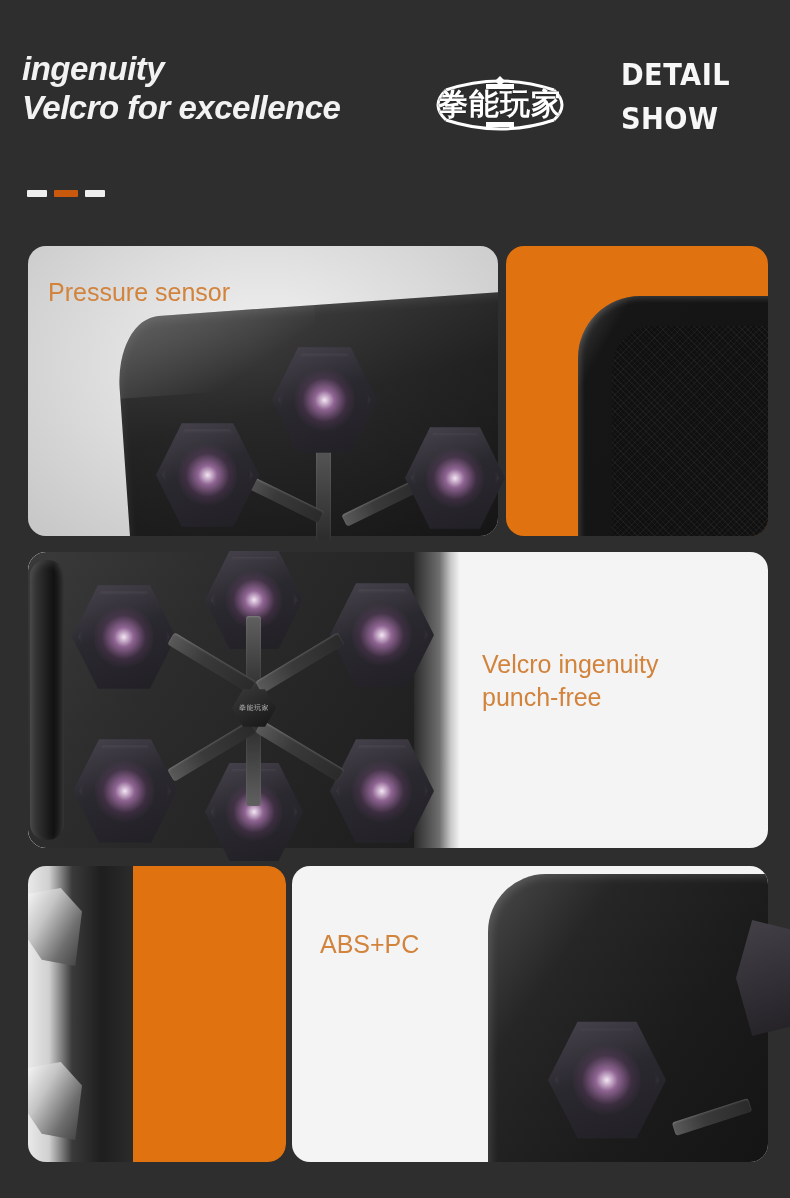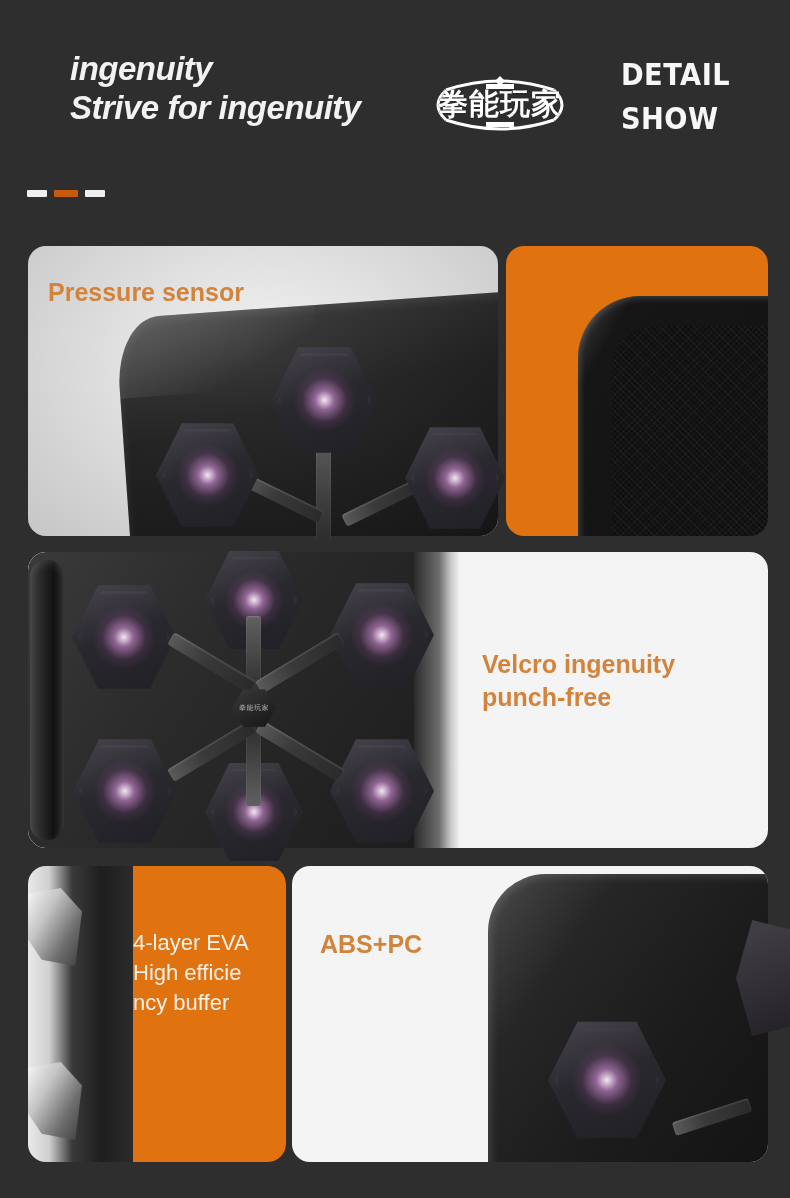--- a/index.html
+++ b/index.html
@@ -26,21 +26,20 @@
     left: 0; top: 0;
     width: 790px;
     height: 228px;
   }
 
   .headline-block {
     position: absolute;
     left: 22px;
     top: 50px;
     width: 460px;
-    margin-left: 48px;
   }
 
   .headline-line {
     color: #f2f2f2;
     font-style: italic;
     font-weight: bold;
     letter-spacing: -0.5px;
     white-space: nowrap;
   }
 
@@ -148,21 +147,21 @@
   .r3-left  { left: 28px;  top: 866px; width: 258px; height: 296px; }
   .r3-right { left: 292px; top: 866px; width: 476px; height: 296px; }
 
   
   .caption {
     position: absolute;
     z-index: 8;
     color: #d2833c;
     font-size: 25px;
     line-height: 33px;
-    font-weight: bold;
+    font-weight: normal;
     white-space: pre-line;
   }
 
   .caption-on-orange {
     color: #f6f1ea;
     font-size: 22px;
     line-height: 30px;
     font-weight: normal;
   }
 
@@ -394,21 +393,21 @@
 </style>
 </head>
 <body>
 
 <div class="page">
 
   <div class="header">
 
     <div class="headline-block">
       <div class="headline-line headline-line-1">ingenuity</div>
-      <div class="headline-line headline-line-2">Strive for ingenuity</div>
+      <div class="headline-line headline-line-2">Velcro for excellence</div>
     </div>
 
     <div class="brand-logo">
       <svg class="brand-frame" viewBox="0 0 152 62">
         <path d="M22 16 Q76 -2 130 16" fill="none" stroke="#ffffff" stroke-width="3"></path>
         <path d="M22 46 Q76 64 130 46" fill="none" stroke="#ffffff" stroke-width="3"></path>
         <path d="M22 16 Q6 31 22 46" fill="none" stroke="#ffffff" stroke-width="3"></path>
         <path d="M130 16 Q146 31 130 46" fill="none" stroke="#ffffff" stroke-width="3"></path>
         <rect x="62" y="10" width="28" height="5" fill="#ffffff"></rect>
         <rect x="62" y="48" width="28" height="5" fill="#ffffff"></rect>
@@ -507,23 +506,20 @@
 punch-free</div>
 
     <div class="card r3-left">
       <div class="r3-eva-strip">
         <div class="eva-bracket eva-b1"></div>
         <div class="eva-bracket eva-b2"></div>
       </div>
       <div class="r3-orange-panel"></div>
     </div>
 
-    <div class="caption caption-on-orange cap-r3a">4-layer EVA
-High efficie
-ncy buffer</div>
 
     <div class="card card-light r3-right">
       <div class="r3-pad"></div>
     </div>
 
     <div class="r3-side-hex"></div>
     <div class="spoke r3-spoke"></div>
 
     <div class="hex r3-hex">
       <div class="facet"></div>

